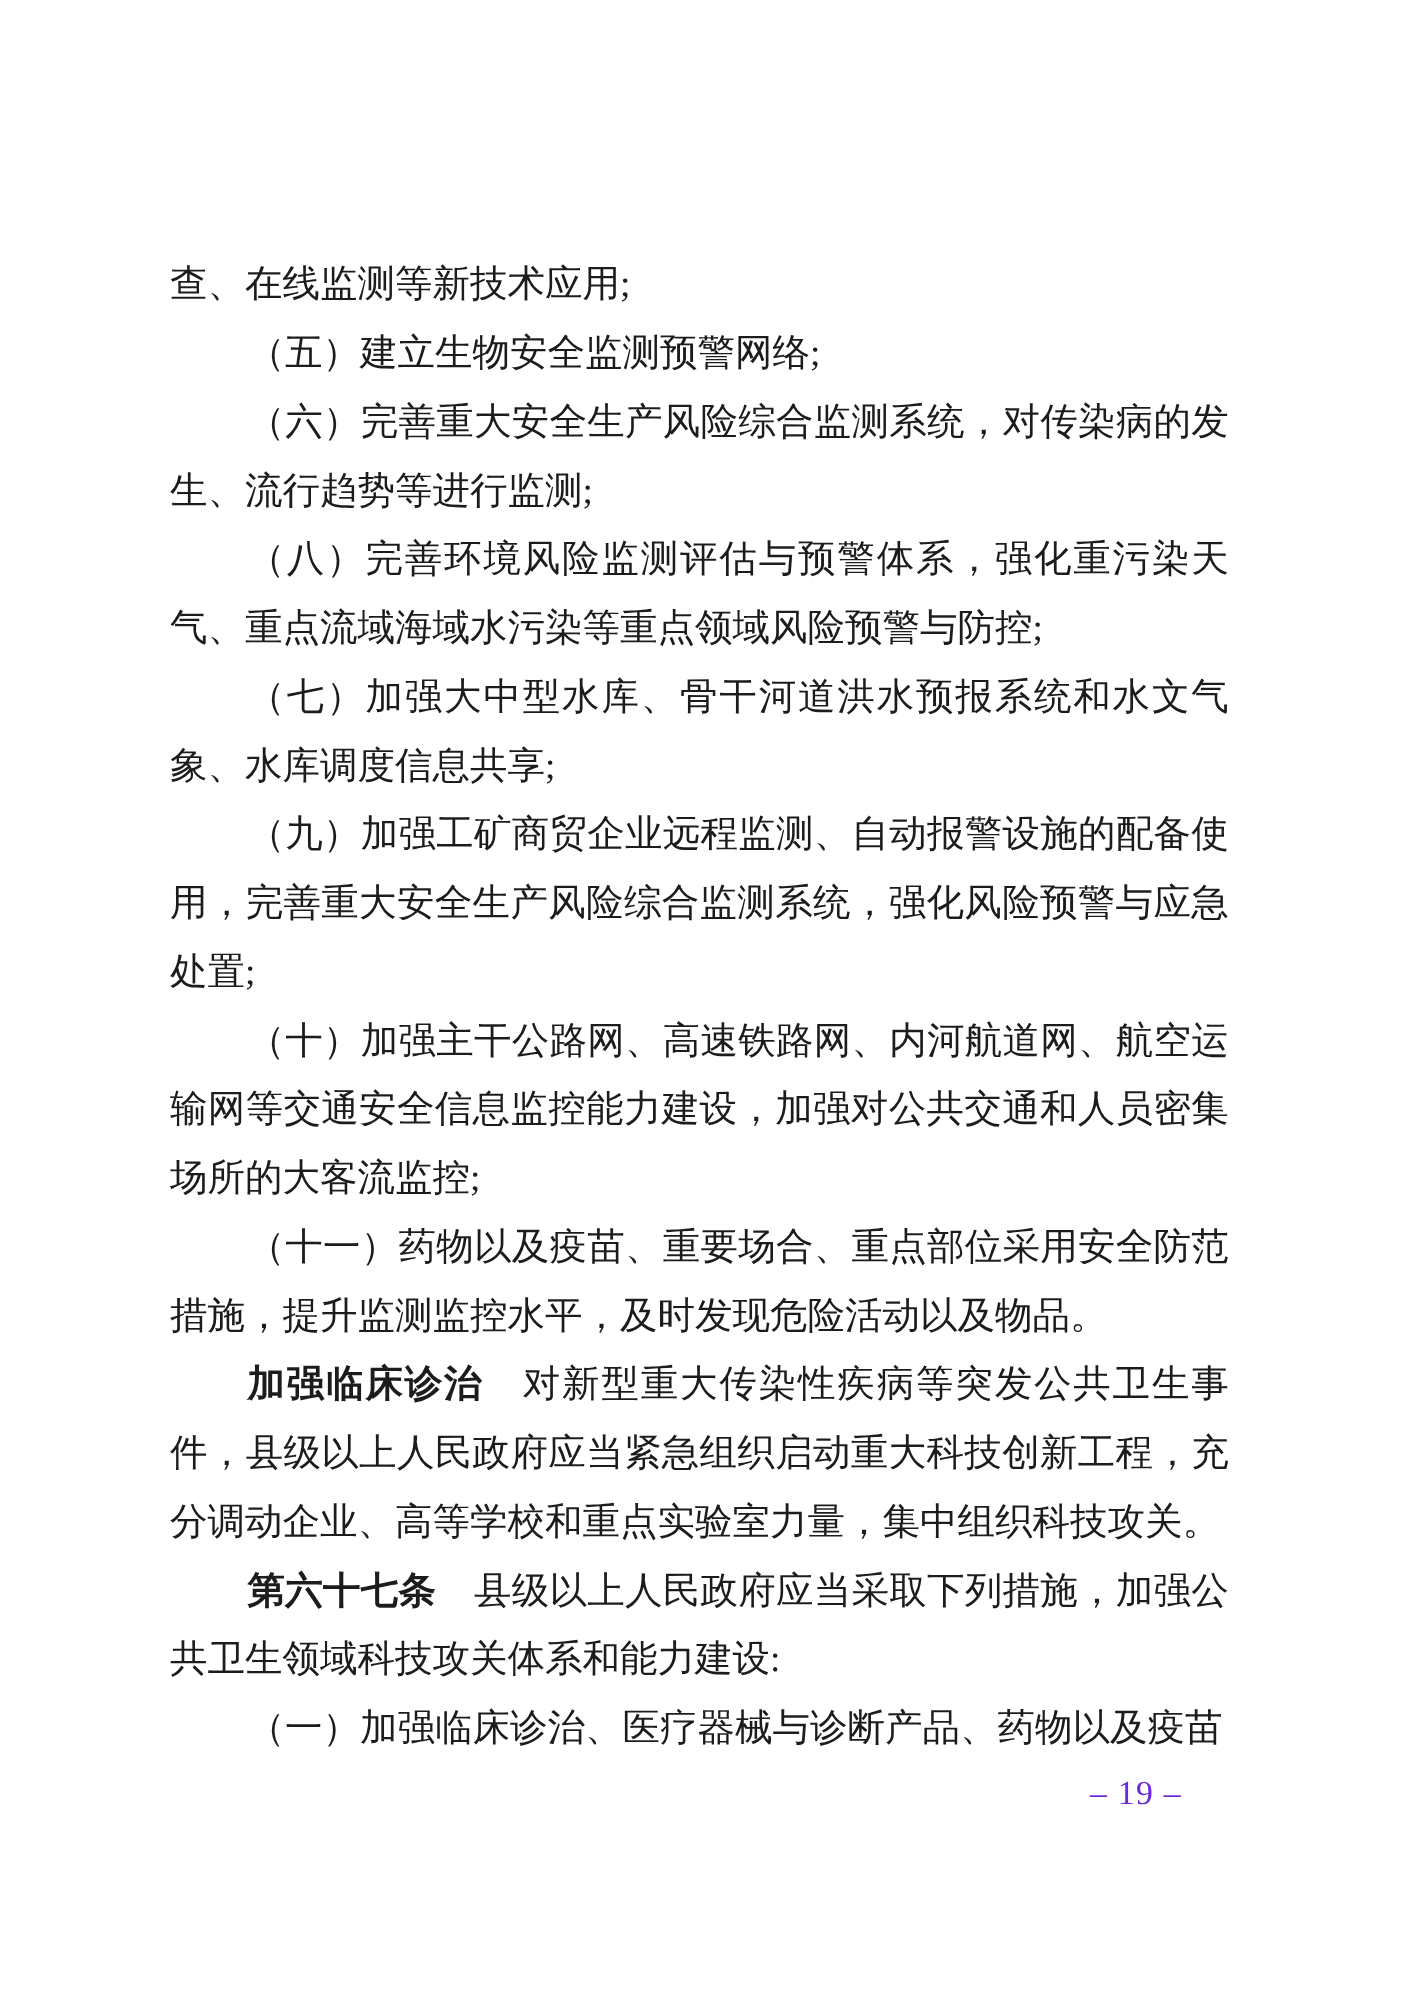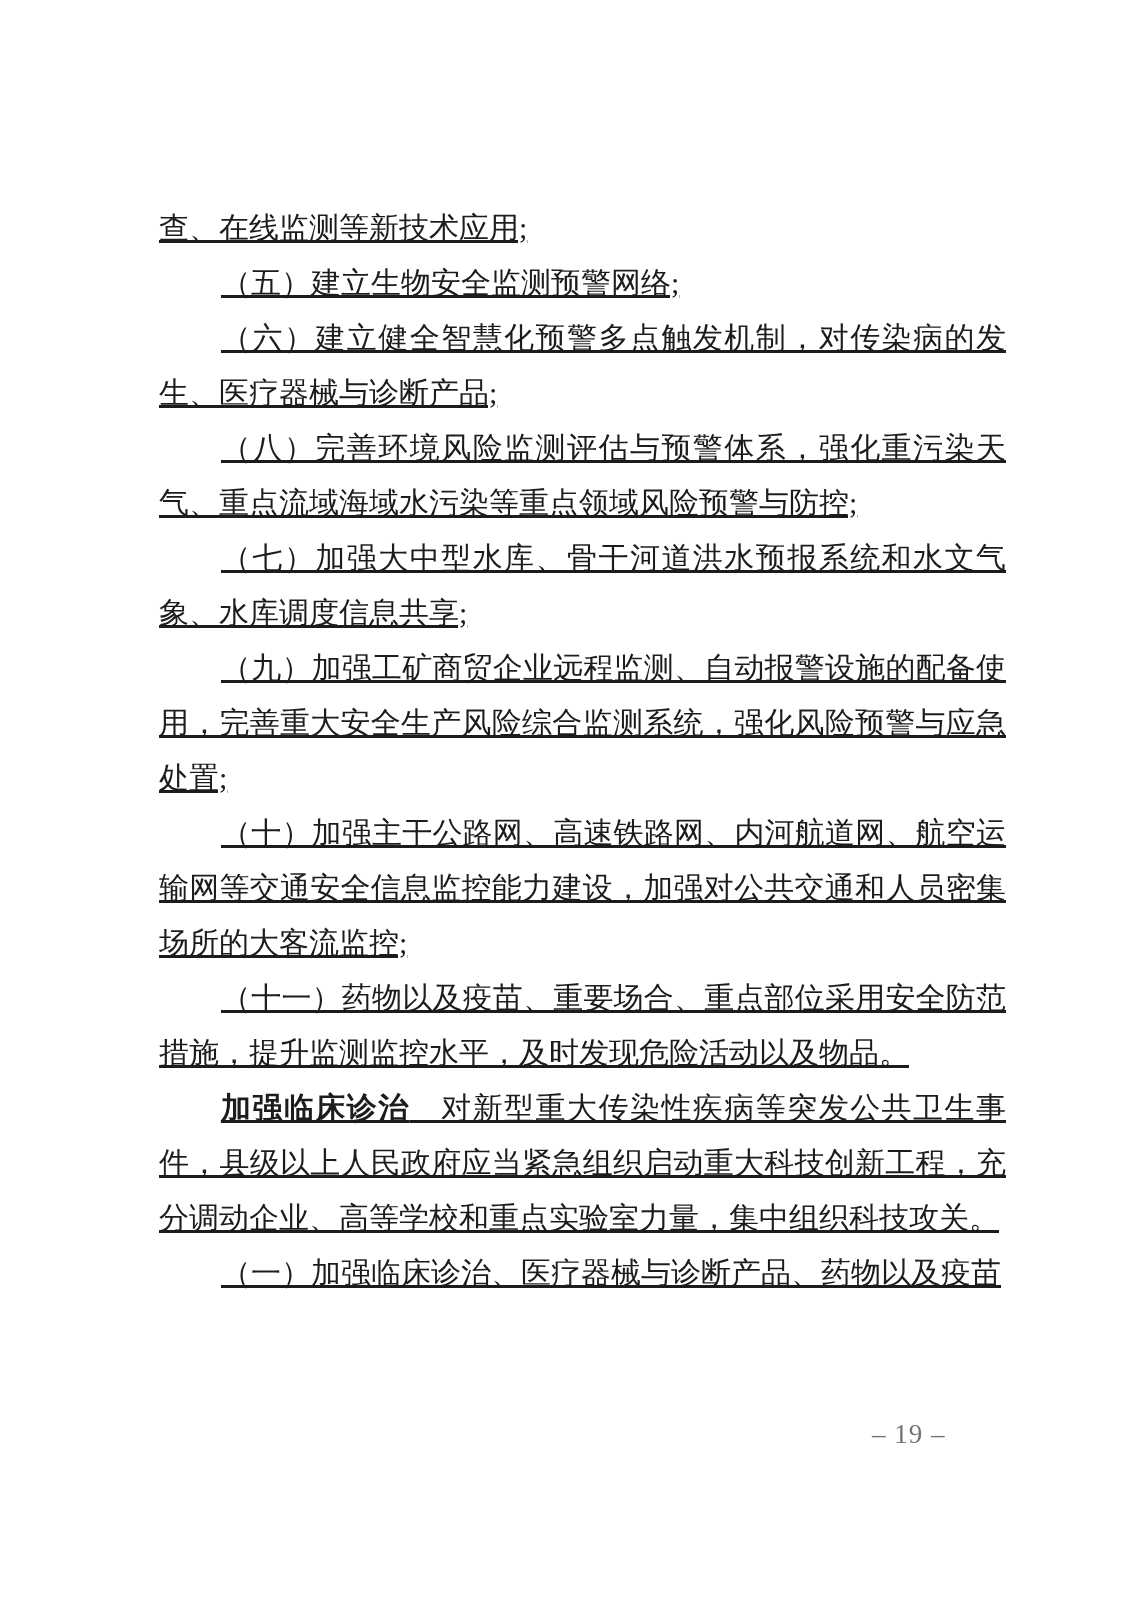--- a/index.html
+++ b/index.html
@@ -11,24 +11,23 @@
     position: relative;
     width: 1132px;
     height: 1600px;
     background: #ffffff;
     overflow: hidden;
     font-family: "Liberation Serif", "DejaVu Serif", serif;
     color: #1c1c1c;
   }
   .doc-body {
     position: absolute;
-    left: 159px;
+    left: 136px;
     top: 200px;
     width: 847px;
-    text-decoration: underline;
   }
   .doc-body p.para {
     margin: 0;
     padding: 0;
     font-size: 30px;
     line-height: 55px;
     text-align: justify;
     letter-spacing: 0;
     color: #1c1c1c;
   }
@@ -39,34 +38,35 @@
     font-family: "Liberation Sans", "DejaVu Sans", sans-serif;
     font-weight: 700;
   }
   .page-number {
     position: absolute;
     left: 872px;
     top: 1418px;
     font-size: 27px;
     line-height: 32px;
     letter-spacing: 1px;
-    color: #737373;
+    color: #6d28d9;
     font-family: "Liberation Serif", "DejaVu Serif", serif;
   }
 </style>
 </head>
 <body>
 
 <div class="page">
   <div class="doc-body">
       <p class="para"><span>查、在线监测等新技术应用;</span></p>
       <p class="para indent"><span>（五）建立生物安全监测预警网络;</span></p>
-      <p class="para indent"><span>（六）建立健全智慧化预警多点触发机制，对传染病的发生、医疗器械与诊断产品;</span></p>
+      <p class="para indent"><span>（六）完善重大安全生产风险综合监测系统，对传染病的发生、流行趋势等进行监测;</span></p>
       <p class="para indent"><span>（八）完善环境风险监测评估与预警体系，强化重污染天气、重点流域海域水污染等重点领域风险预警与防控;</span></p>
       <p class="para indent"><span>（七）加强大中型水库、骨干河道洪水预报系统和水文气象、水库调度信息共享;</span></p>
       <p class="para indent"><span>（九）加强工矿商贸企业远程监测、自动报警设施的配备使用，完善重大安全生产风险综合监测系统，强化风险预警与应急处置;</span></p>
       <p class="para indent"><span>（十）加强主干公路网、高速铁路网、内河航道网、航空运输网等交通安全信息监控能力建设，加强对公共交通和人员密集场所的大客流监控;</span></p>
       <p class="para indent"><span>（十一）药物以及疫苗、重要场合、重点部位采用安全防范措施，提升监测监控水平，及时发现危险活动以及物品。</span></p>
       <p class="para indent"><span class="term">加强临床诊治</span><span>　对新型重大传染性疾病等突发公共卫生事件，县级以上人民政府应当紧急组织启动重大科技创新工程，充分调动企业、高等学校和重点实验室力量，集中组织科技攻关。</span></p>
+      <p class="para indent"><span class="term">第六十七条</span><span>　县级以上人民政府应当采取下列措施，加强公共卫生领域科技攻关体系和能力建设:</span></p>
       <p class="para indent"><span>（一）加强临床诊治、医疗器械与诊断产品、药物以及疫苗</span></p>
     </div>
   <div class="page-number">– 19 –</div>
 </div>
 
 </body></html>

